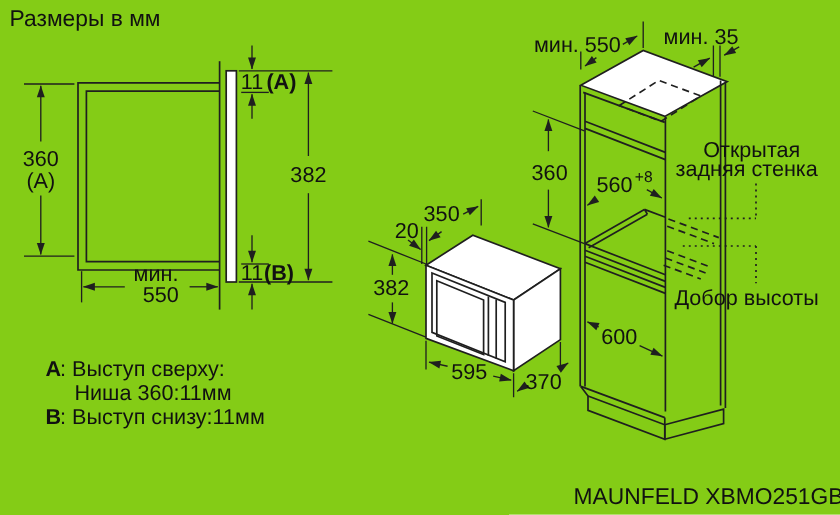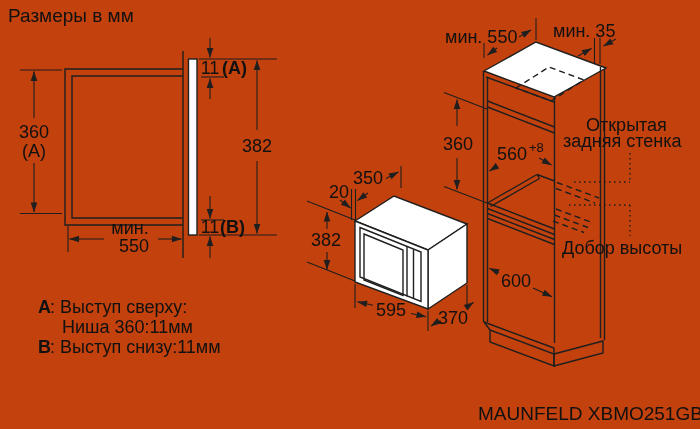--- a/index.html
+++ b/index.html
@@ -1,16 +1,16 @@
 <!DOCTYPE html>
 <html><head>
 <meta charset="utf-8">
 <style>
   html,body{margin:0;padding:0;background:#fff;}
-  #stage{position:relative;width:700px;height:429px;background:#c2410c;overflow:hidden;}
+  #stage{position:relative;width:700px;height:429px;background:#84cc16;overflow:hidden;}
   svg{position:absolute;left:0;top:0;}
   text{font-family:"Liberation Sans","DejaVu Sans",sans-serif;font-size:18px;fill:#111;}
   .t19{font-size:19px;}
   .t13{font-size:13px;}
   .b{font-weight:bold;}
   .ln{fill:none;stroke:#1f1f1f;stroke-width:1.4;}
   .fc{fill:#ffffff;stroke:#1f1f1f;stroke-width:1.4;}
   .dim{fill:none;stroke:#1f1f1f;stroke-width:1.1;}
   .dash{stroke-dasharray:6,4;}
   .dot{stroke-dasharray:1.6,3.4;stroke-width:1.4;}

